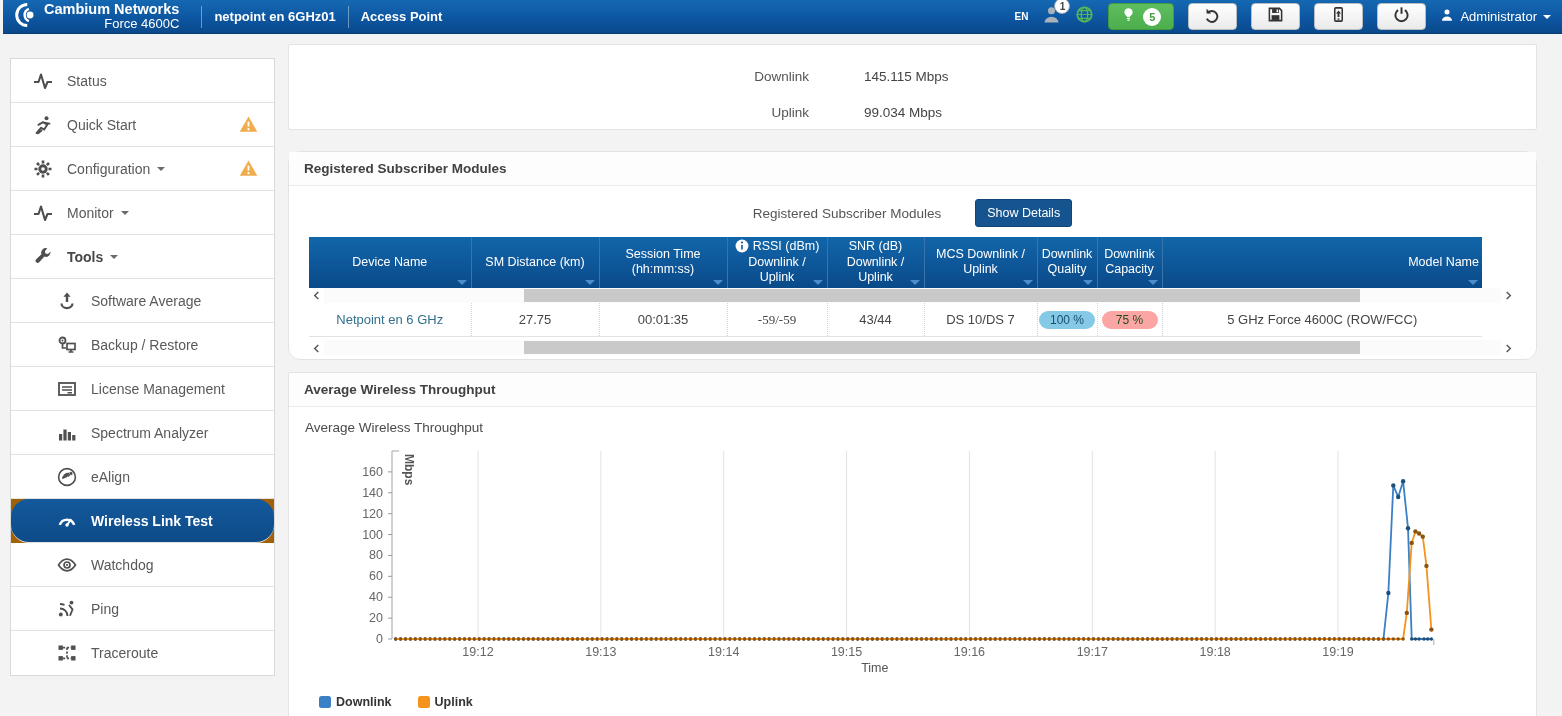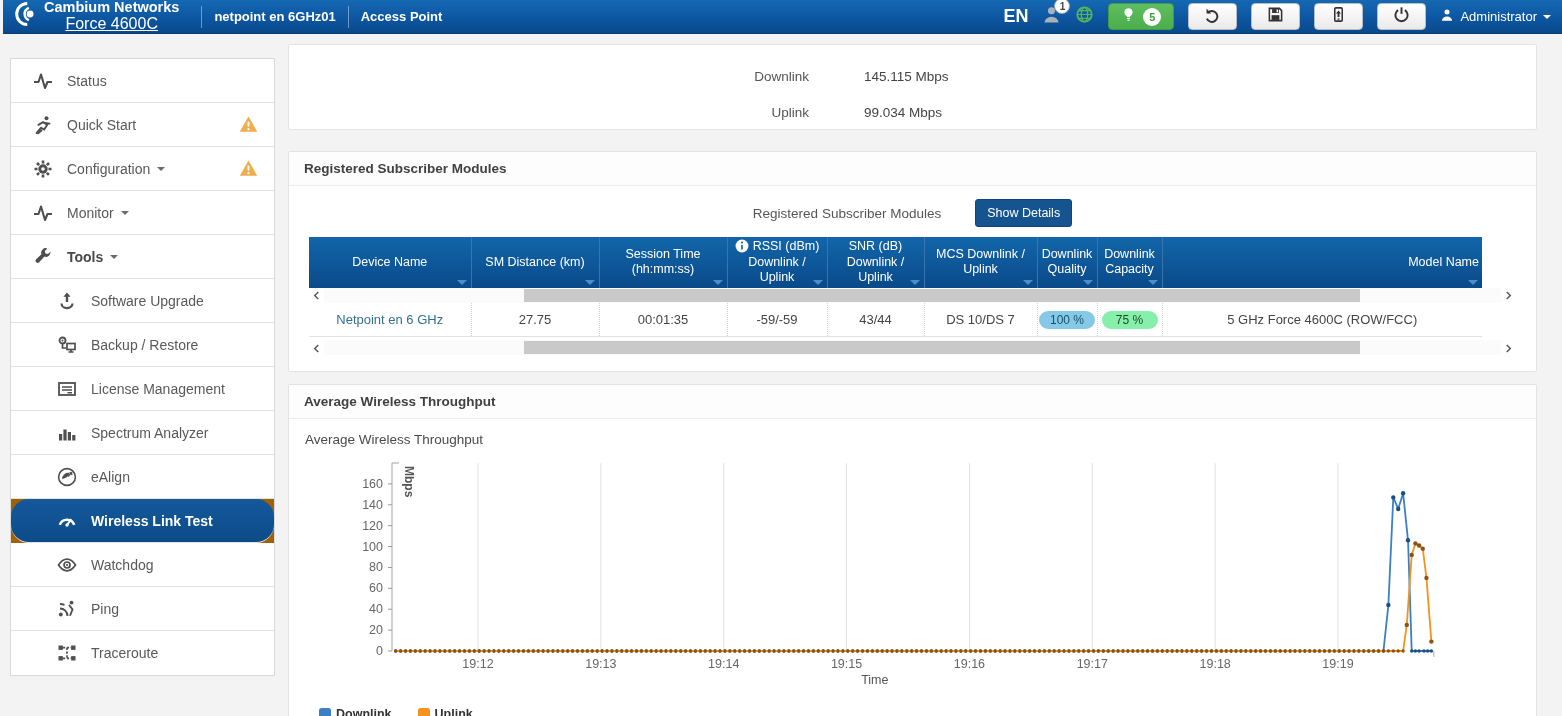--- a/index.html
+++ b/index.html
@@ -7,25 +7,25 @@
     font-family:"Liberation Sans", sans-serif; color:#444; }
 
   
   .topbar { position:absolute; left:3px; top:0; width:1562px; height:34px;
     background:linear-gradient(#1568b2 0%, #0d56a1 55%, #09498b 100%);
     border-bottom:1px solid #083d72; display:flex; align-items:center; color:#fff; z-index:10;}
   .brand { display:flex; align-items:center; padding:0 10px 0 8px; }
   .brand svg { width:26px; height:26px; margin-right:7px; }
   .brand-text { line-height:1.05; }
   .brand-name { font-size:14.5px; font-weight:bold; }
-  .brand-model { font-size:16px; text-align:center;text-decoration:underline; }
+  .brand-model { font-size:13px; text-align:right; }
   .hdr-div { width:1px; height:22px; background:rgba(255,255,255,.4); margin:0 12px; }
   .hdr-label { font-size:13px; font-weight:600; }
   .topbar-right { margin-left:auto; display:flex; align-items:center; gap:14px; padding-right:14px; }
-  .lang { font-size:18px; font-weight:600; cursor:pointer; }
+  .lang { font-size:10px; font-weight:600; cursor:pointer; }
   .icon-wrap { position:relative; display:inline-flex; cursor:pointer; }
   .icon-wrap svg { width:19px; height:19px; }
   .badge { position:absolute; top:-7px; right:-9px; background:#fff; color:#444;
     border:1px solid #9aa4ad; border-radius:50%; width:16px; height:16px;
     font-size:10px; font-weight:bold; display:flex; align-items:center; justify-content:center; }
   .tips-btn { background:linear-gradient(#5fbd5f,#4cae4c); border:1px solid #3f9c3f; border-radius:4px;
     height:27px; padding:0 12px; display:flex; align-items:center; gap:7px; cursor:pointer; }
   .tips-btn svg { width:15px; height:15px; }
   .tips-badge { background:#fff; color:#3f9c3f; border-radius:50%; width:18px; height:18px;
     font-size:11px; font-weight:bold; display:flex; align-items:center; justify-content:center; }
@@ -60,41 +60,41 @@
   .panel-h { padding:9px 15px; font-size:13.5px; font-weight:bold; color:#414141;
     border-bottom:1px solid #ececec; background:#fdfdfd; }
 
   
   .lt-panel { height:86px; padding-top:13px; margin-bottom:21px; }
   .lt-row { display:flex; height:36px; align-items:center; font-size:13.5px; }
   .lt-label { width:520px; text-align:right; color:#555; }
   .lt-value { margin-left:55px; color:#444; }
 
   
-  .rsm-panel { margin-bottom:12px; padding-bottom:16px; }
+  .rsm-panel { margin-bottom:12px; padding-bottom:4px;border-radius:12px; }
   .rsm-titlerow { display:flex; align-items:center; justify-content:center; gap:34px; margin:13px 0 10px; }
   .rsm-title { font-size:13.5px; color:#555; }
   .btn-primary { background:#15548e; border:1px solid #0f4578; color:#fff; font-size:12.5px;
     padding:6px 11px; border-radius:3px; cursor:pointer; font-family:inherit; }
   .rsm-tablewrap { margin:0 20px; }
   table.rsm { border-collapse:collapse; table-layout:fixed; width:1173px; }
   .rsm th { background:linear-gradient(#1166a9 0%, #0d5597 60%, #0a4a88 100%);
     color:#fff; font-size:12.5px; font-weight:normal; text-align:center; vertical-align:middle;
     height:45px; position:relative; border-right:1px solid #3975ad; padding:2px 3px; cursor:pointer; }
   .rsm th:last-child { border-right:none; }
   .rsm th .h2 { line-height:1.25; }
   .sort-tri { position:absolute; right:4px; bottom:3px; width:0; height:0;
     border-left:5px solid transparent; border-right:5px solid transparent; border-top:5px solid #4d8dc9; }
   .rsm td { background:#fff; font-size:13px; color:#444; text-align:center; height:34px;
     border-right:1px dotted #d4d4d4; border-bottom:1px solid #e2e2e2; overflow:hidden; }
   .rsm td:last-child { border-right:none; }
   .rsm td.link { color:#31708f; cursor:pointer; }
   .pill { display:inline-block; min-width:56px; padding:2px 0; border-radius:9px; font-size:12px; }
   .pill.blue { background:#85c9e6; color:#19506b; }
-  .pill.green { background:#86efac; color:#1f4d20; }
+  .pill.green { background:#fca5a5; color:#1f4d20; }
   .info-ic { display:inline-block; vertical-align:-3px; width:14px; height:14px; margin-right:4px; }
   .info-ic svg { width:100%; height:100%; }
   .hscroll { height:15px; display:flex; align-items:stretch; margin:0; }
   .hscroll.gap-top { margin-top:3px; }
   .hs-arrow { width:15px; display:flex; align-items:center; justify-content:center; cursor:pointer; }
   .hs-arrow svg { width:9px; height:9px; }
   .hs-track { flex:1; position:relative; background:#fbfbfb; }
   .hs-thumb { position:absolute; top:1px; bottom:1px; left:17%; width:71%; background:#c9c9c9; cursor:grab; }
 
   
@@ -232,21 +232,21 @@
           <path d="M17.5 5.2 a4.6 4.6 0 0 1 -6.1 4.4 L6.2 15.3 a2.1 2.1 0 1 1 -3 -3 L8.4 7.2 a4.6 4.6 0 0 1 6 -5.8 L11.9 3.9 l.5 2.6 2.6 .5 2.3 -2.3 z" fill="currentColor"></path>
         </svg></span>
       <span>Tools</span>
       <span class="side-caret"></span>
     </div>
     <div class="side-item lvl1">
       <span class="s-icon"><svg viewBox="0 0 20 20">
           <path d="M10 1.5 l3.6 4.2 h-2.4 v5.2 h-2.4 V5.7 H6.4 z" fill="currentColor"></path>
           <path d="M4.5 12.5 a5.5 4.6 0 1 0 11 0" fill="none" stroke="currentColor" stroke-width="2.2"></path>
         </svg></span>
-      <span>Software Upgrade</span>
+      <span>Software Average</span>
     </div>
     <div class="side-item lvl1">
       <span class="s-icon"><svg viewBox="0 0 20 20">
           <circle cx="5.5" cy="5.5" r="3" fill="none" stroke="currentColor" stroke-width="1.8"></circle>
           <circle cx="5.5" cy="5.5" r="1" fill="currentColor"></circle>
           <path d="M5.5 8.5 v4.5 h3.5" fill="none" stroke="currentColor" stroke-width="1.7"></path>
           <rect x="10" y="8.5" width="8" height="6" fill="none" stroke="currentColor" stroke-width="1.7"></rect>
           <path d="M11.5 17 h5 M14 14.8 v2.2" stroke="currentColor" stroke-width="1.7"></path>
         </svg></span>
       <span>Backup / Restore</span>
@@ -398,21 +398,21 @@
                 <polyline points="3,1 7,5 3,9" fill="none" stroke="#555" stroke-width="1.6"></polyline>
               </svg></span>
           </span>
       </div>
       <table class="rsm">
         <tbody id="rsm-body">
             <tr>
               <td class="link" style="width: 162px;">Netpoint en 6 GHz</td>
               <td style="width: 128px;">27.75</td>
               <td style="width: 128px;">00:01:35</td>
-              <td style="width: 100px;">-59/-59</td>
+              <td style="width: 100px; font-family: Liberation Serif, serif;">-59/-59</td>
               <td style="width: 97px;">43/44</td>
               <td style="width: 113px;">DS 10/DS 7</td>
               <td style="width: 60px;"><span class="pill blue">100 %</span></td>
               <td style="width: 65px;"><span class="pill green">75 %</span></td>
               <td style="width: 320px;">5 GHz Force 4600C (ROW/FCC)</td>
             </tr>
           </tbody>
       </table>
       <div class="hscroll gap-top">
         <span class="hs-arrow">

